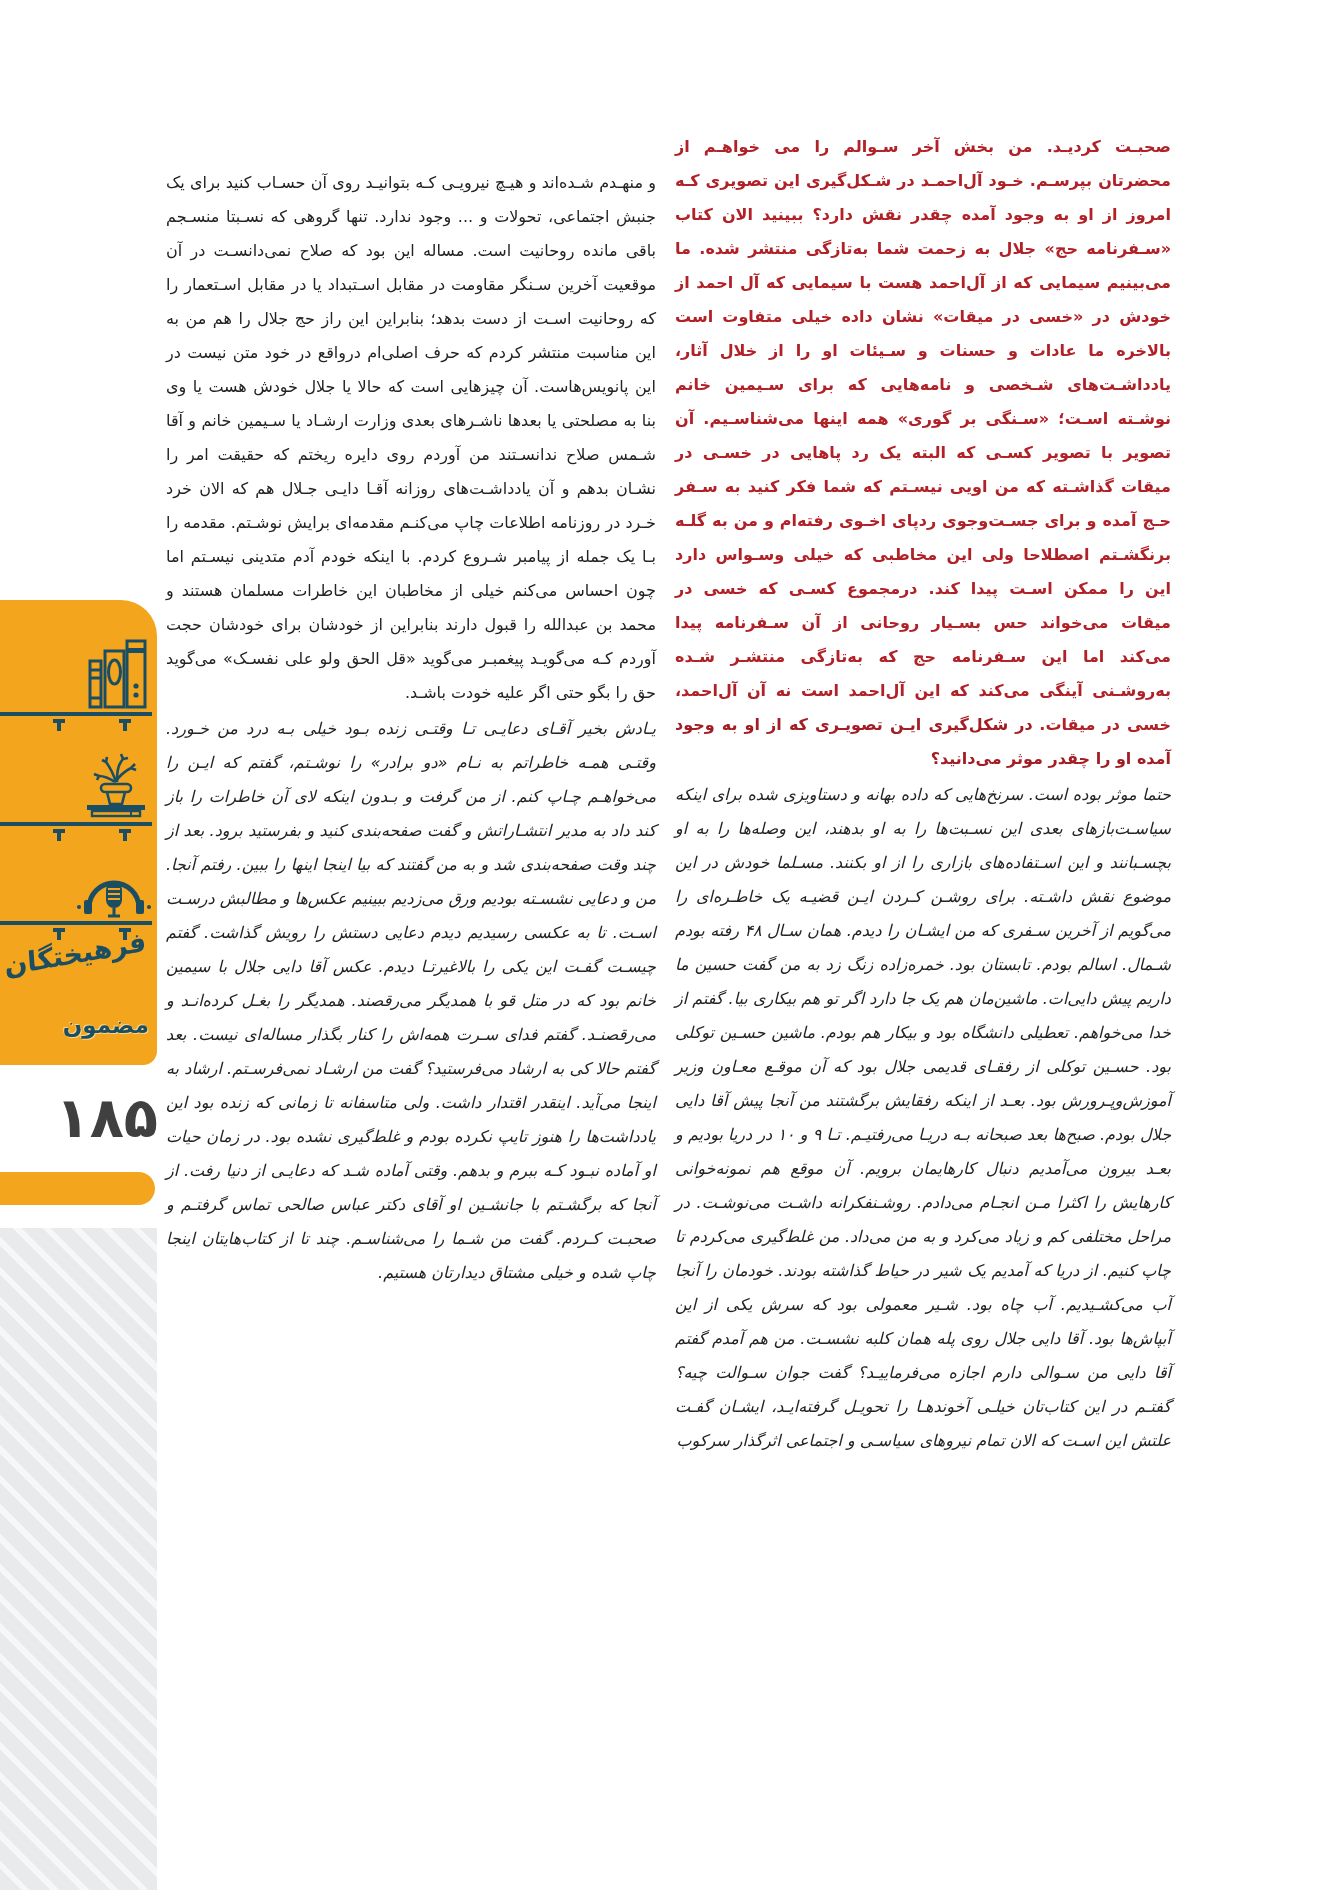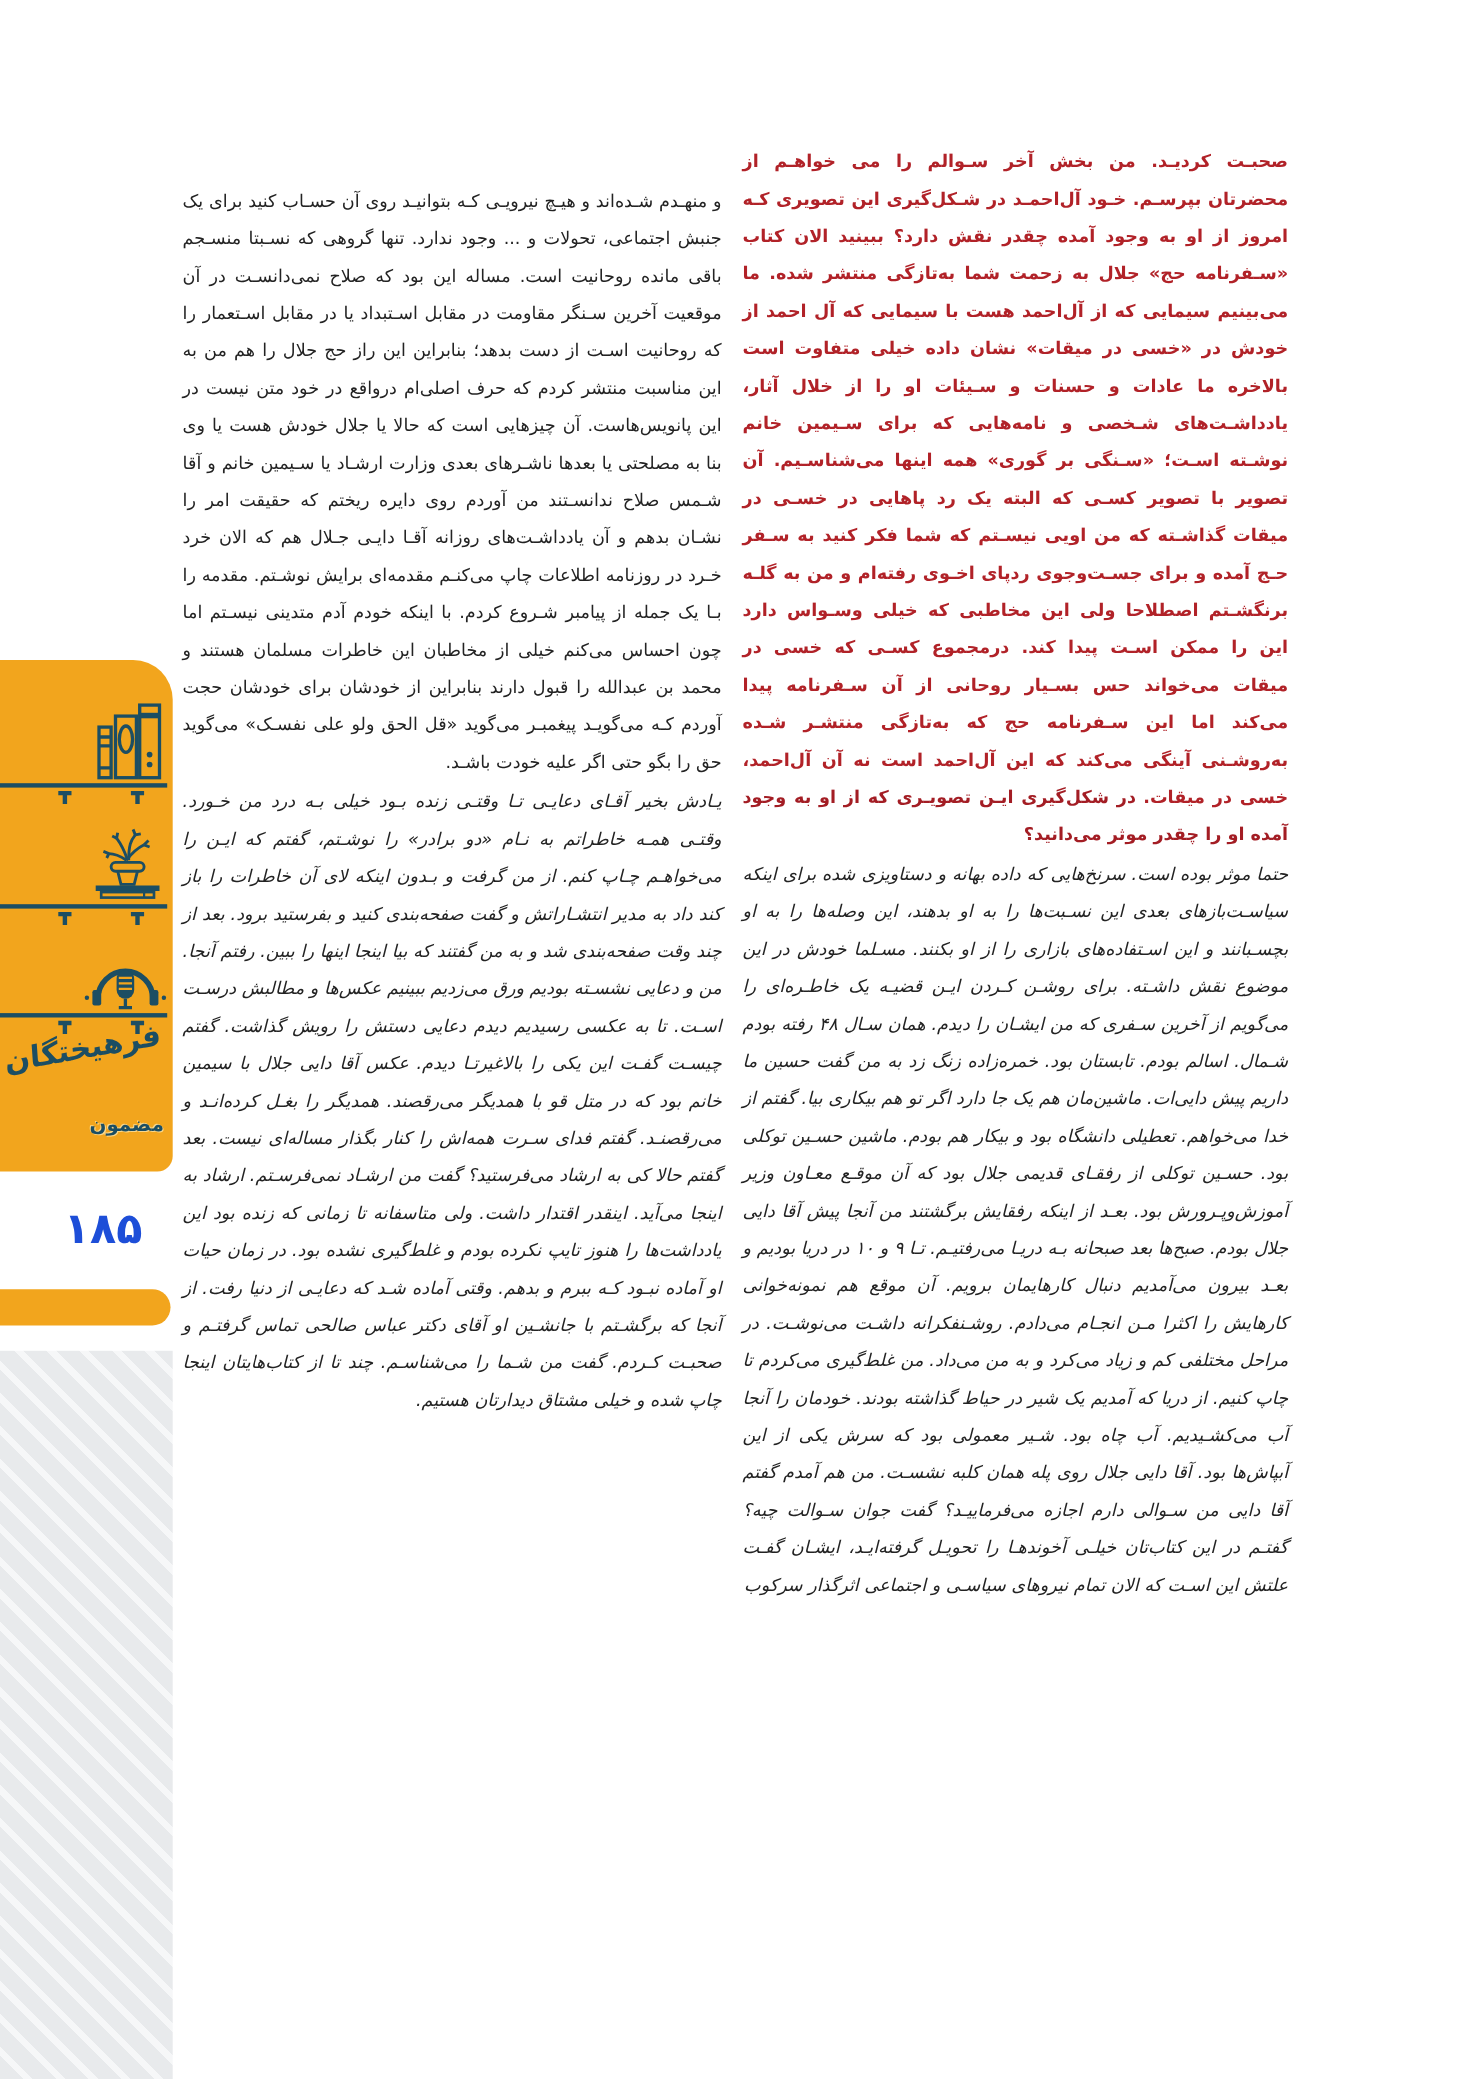--- a/index.html
+++ b/index.html
@@ -51,31 +51,31 @@
     width:120px;
     color:#1c4e63;
     font-size:27px;font-weight:800;
     direction:rtl;text-align:left;
     transform:rotate(-10deg) skewX(-6deg);
     letter-spacing:-1px;
     white-space:nowrap;
   }
   .section-label{
     position:absolute;right:8px;top:412px;
-    color:#1c4e63;font-size:18px;font-weight:800;
+    color:#1c4e63;font-size:23px;font-weight:800;
     direction:rtl;
     text-shadow:1px 1px 0 #f9d68a, -1px -1px 0 #f9d68a;
     letter-spacing:1px;
   }
   .page-number{
     position:absolute;left:58px;top:1088px;
     width:100px;
-    color:#1d4ed8;
-    font-size:39px;font-weight:600;
-    text-align:left;
+    color:#404040;
+    font-size:56px;font-weight:600;
+    text-align:right;
     direction:rtl;
     line-height:60px;
   }
   .yellow-pill{
     position:absolute;left:0;top:1172px;
     width:155px;height:33px;
     background:#f2a51d;
     border-radius:0 17px 17px 0;
   }
   .stripe-panel{

